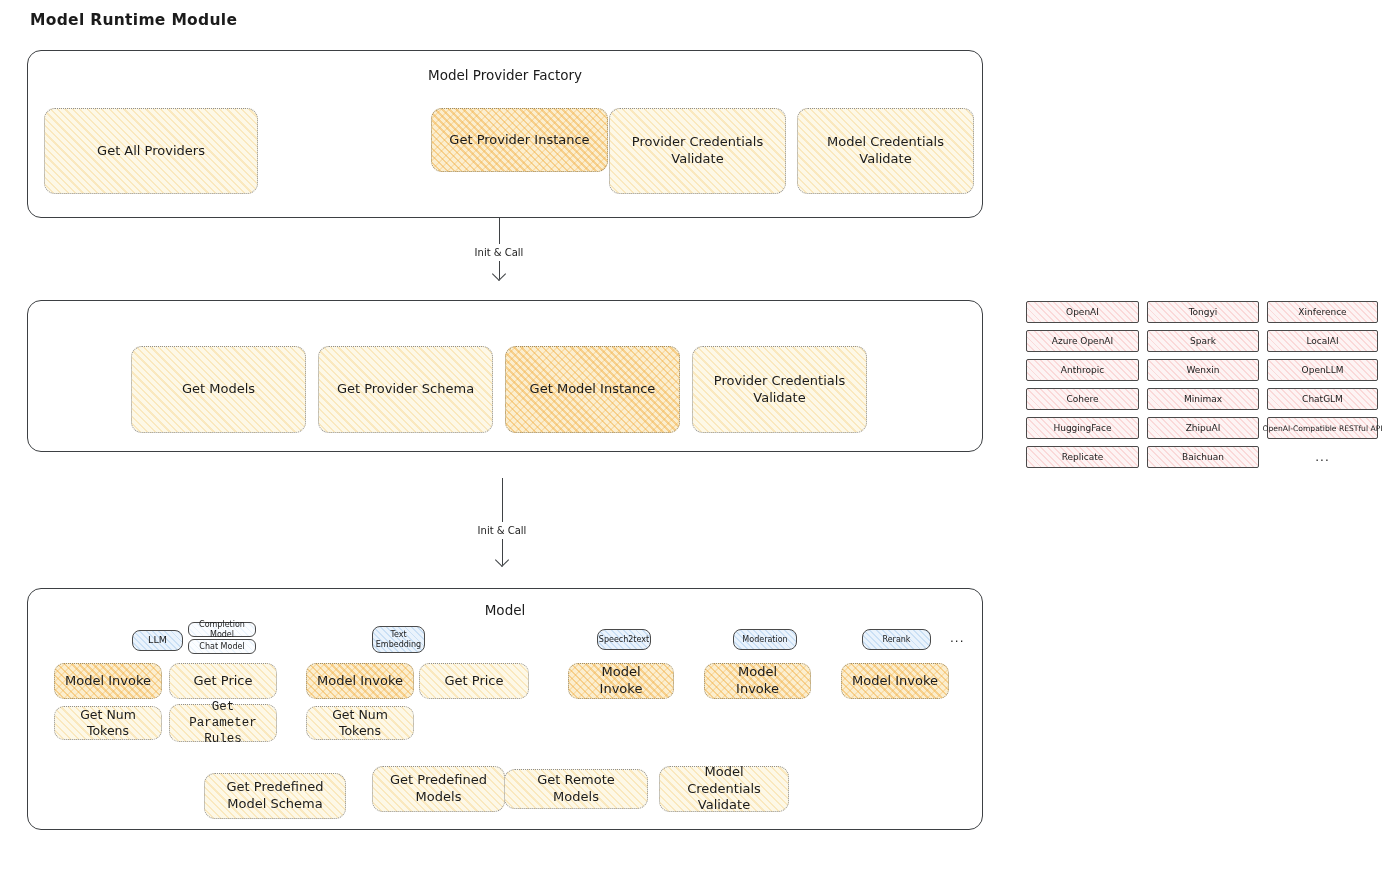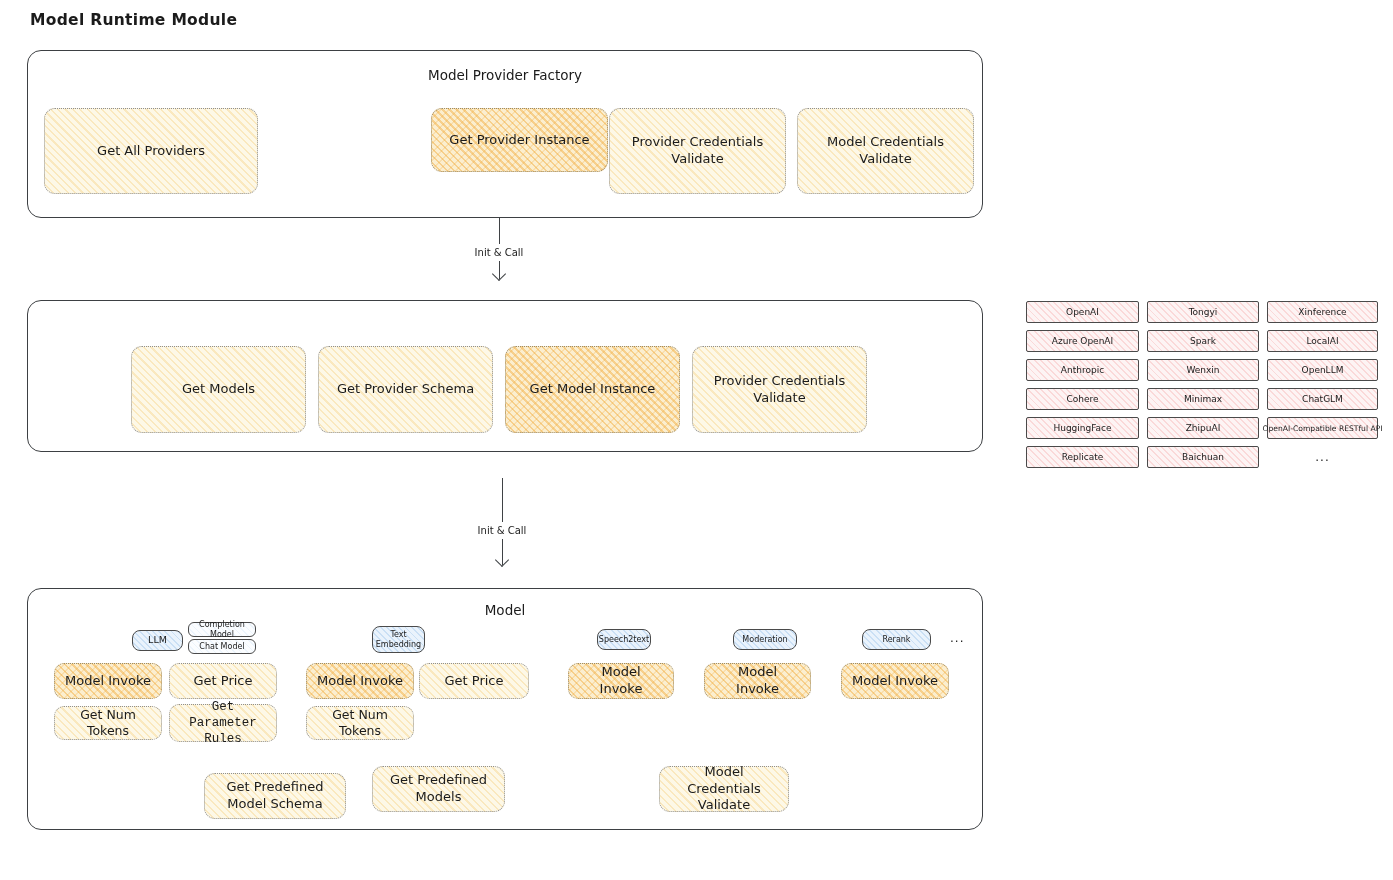--- a/index.html
+++ b/index.html
@@ -206,16 +206,17 @@
     <div class="method highlight" style="left:540px; top:74px; width:106px; height:36px; border-radius:10px;">Model Invoke</div>
     <div class="method highlight" style="left:676px; top:74px; width:107px; height:36px; border-radius:10px;">Model Invoke</div>
     <div class="method highlight" style="left:813px; top:74px; width:108px; height:36px; border-radius:10px;">Model Invoke</div>
 
     <div class="method" style="left:26px;  top:117px; width:108px; height:34px; border-radius:10px; font-size:12.5px;">Get Num Tokens</div>
     <div class="method" style="left:141px; top:115px; width:108px; height:38px; border-radius:10px; font-size:12.5px;font-family:Liberation Mono, monospace;">Get Parameter Rules</div>
     <div class="method" style="left:278px; top:117px; width:108px; height:34px; border-radius:10px; font-size:12.5px;">Get Num Tokens</div>
 
     <div class="method" style="left:176px; top:177px; width:142px; height:46px; border-radius:11px;margin-top:7px;">Get Predefined Model Schema</div>
     <div class="method" style="left:333px; top:177px; width:133px; height:46px; border-radius:11px;margin-left:11px;">Get Predefined Models</div>
+    <div class="method" style="left:476px; top:180px; width:144px; height:40px; border-radius:11px;">Get Remote Models</div>
     <div class="method" style="left:631px; top:177px; width:130px; height:46px; border-radius:11px;">Model Credentials Validate</div>
   </div>
 
 </div>
 
 </body></html>

